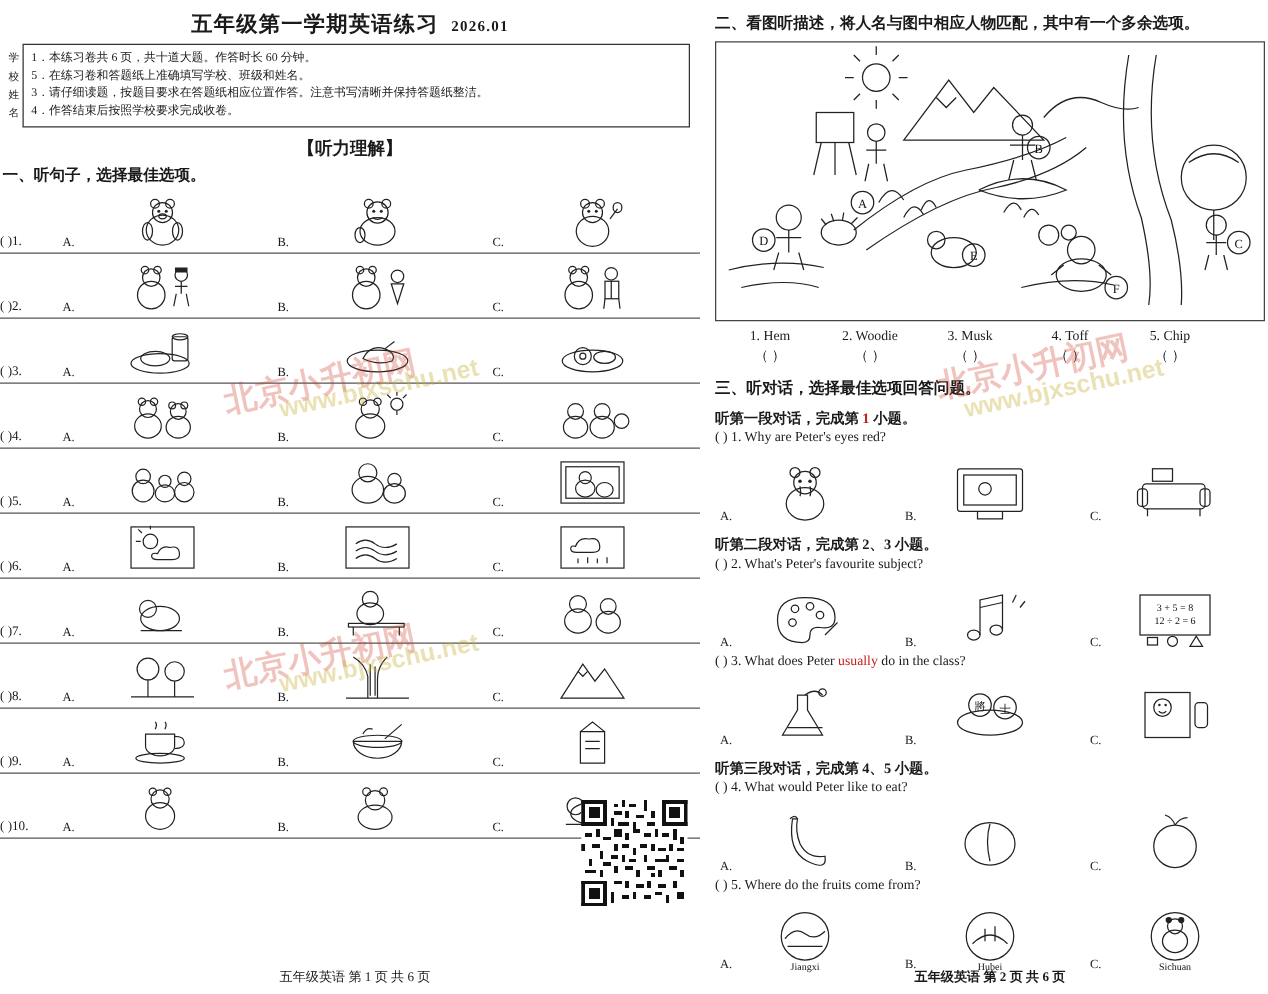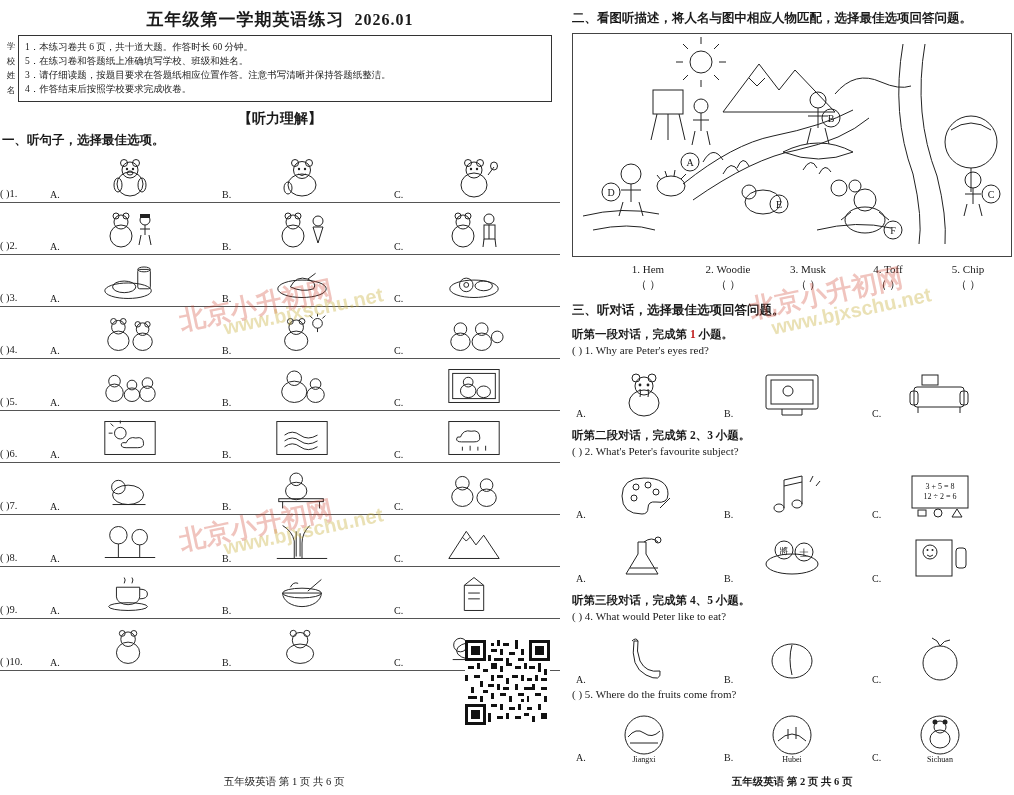--- a/index.html
+++ b/index.html
@@ -10,21 +10,21 @@
   }
   .page{position:absolute;inset:0;}
   .col-left{position:absolute;left:0;top:0;width:560px;height:795px;}
   .col-right{position:absolute;left:570px;top:0;width:444px;height:795px;}
 
   
   .doc-title{
     text-align:center;font-weight:bold;font-size:17px;letter-spacing:1px;
     margin:8px 0 4px 0;
   }
-  .doc-title .date{font-size:16px;font-weight:bold;margin-left:10px;font-family:"Liberation Serif",serif;}
+  .doc-title .date{font-size:12px;font-weight:bold;margin-left:10px;font-family:"Liberation Serif",serif;}
 
   .notice-wrap{display:flex;margin:4px 8px 0 4px;}
   .notice-side{
     width:14px;font-size:8.5px;line-height:11px;text-align:center;
     display:flex;flex-direction:column;justify-content:space-around;
     padding:4px 0;color:#222;
   }
   .notice-box{
     flex:1;border:1px solid #333;padding:4px 6px 5px 6px;
     font-size:9.5px;line-height:14px;
@@ -51,21 +51,21 @@
     width:62px;height:44px;margin-bottom:1px;
     display:flex;align-items:center;justify-content:center;
   }
   .pic svg{display:block;}
 
   
   .map-box{
     border:1px solid #444;height:222px;margin:6px 2px 4px 2px;position:relative;
     background:#fff;overflow:hidden;
   }
-  .names{display:flex;justify-content:flex-end;font-size:11px;margin:6px 6px 0 6px;}
+  .names{display:flex;justify-content:flex-start;font-size:11px;margin:6px 6px 0 6px;}
   .name-item{text-align:center;width:80px;}
   .name-item .brackets{display:block;margin-top:2px;font-size:11px;}
 
   .qrow{display:flex;align-items:flex-end;margin-top:2px;}
   .qrow .opt{height:62px;}
   .qpic{width:70px;height:52px;display:flex;align-items:center;justify-content:center;}
 
   
   .footer{
     position:absolute;bottom:6px;font-size:10.5px;text-align:center;width:100%;
@@ -600,21 +600,21 @@
             <rect x="22" y="16" width="1" height="1"></rect>
         </g>
       </svg>
     </div>
 
     <div class="footer footer-l">五年级英语  第 1 页  共 6 页</div>
   </div>
 
   <div class="col-right">
 
-    <div class="sec-head" style="margin-top:10px;">二、看图听描述，将人名与图中相应人物匹配，选择最佳选项回答问题。</div>
+    <div class="sec-head" style="margin-top:10px;">二、看图听描述，将人名与图中相应人物匹配，其中有一个多余选项。</div>
 
     <div class="map-box">
       <svg width="440" height="220" viewBox="0 0 440 220">
 
         <g stroke="#222" fill="none">
           <circle cx="128" cy="28" r="11"></circle>
           <path d="M128 10 v-7 M128 46 v7 M110 28 h-7 M146 28 h7 M115 15 l-5 -5 M141 15 l5 -5 M115 41 l-5 5 M141 41 l5 5"></path>
         </g>
 
         <g stroke="#222" fill="none">
@@ -813,20 +813,23 @@
               <text x="34" y="19" font-size="8" text-anchor="middle" font-family="Liberation Serif, serif" fill="#111">3 + 5 = 8</text>
               <text x="34" y="29" font-size="8" text-anchor="middle" font-family="Liberation Serif, serif" fill="#111">12 ÷ 2 = 6</text>
               <rect x="12" y="40" width="8" height="6" fill="none" stroke="#222"></rect>
               <circle cx="32" cy="43" r="4" fill="none" stroke="#222"></circle>
               <path d="M46 47 l5 -8 l5 8 z" fill="none" stroke="#222"></path>
             </svg>
           </div>
       </div>
     </div>
 
+    <div class="q-line">
+      (     ) 3.  What does Peter <span class="red">usually</span> do in the class?
+    </div>
     <div class="qrow">
       <div class="opt">
           <span class="lab">A.</span>
         <div class="qpic">
             <svg width="68" height="50" viewBox="0 0 68 50">
               <path d="M28 8 h8 v12 l12 20 h-32 l12 -20 z" fill="none" stroke="#222"></path>
               <path d="M20 34 h28" stroke="#222"></path>
               <path d="M34 8 q8 -6 14 0" fill="none" stroke="#222"></path>
               <circle cx="48" cy="6" r="3" fill="none" stroke="#222"></circle>
             </svg>

